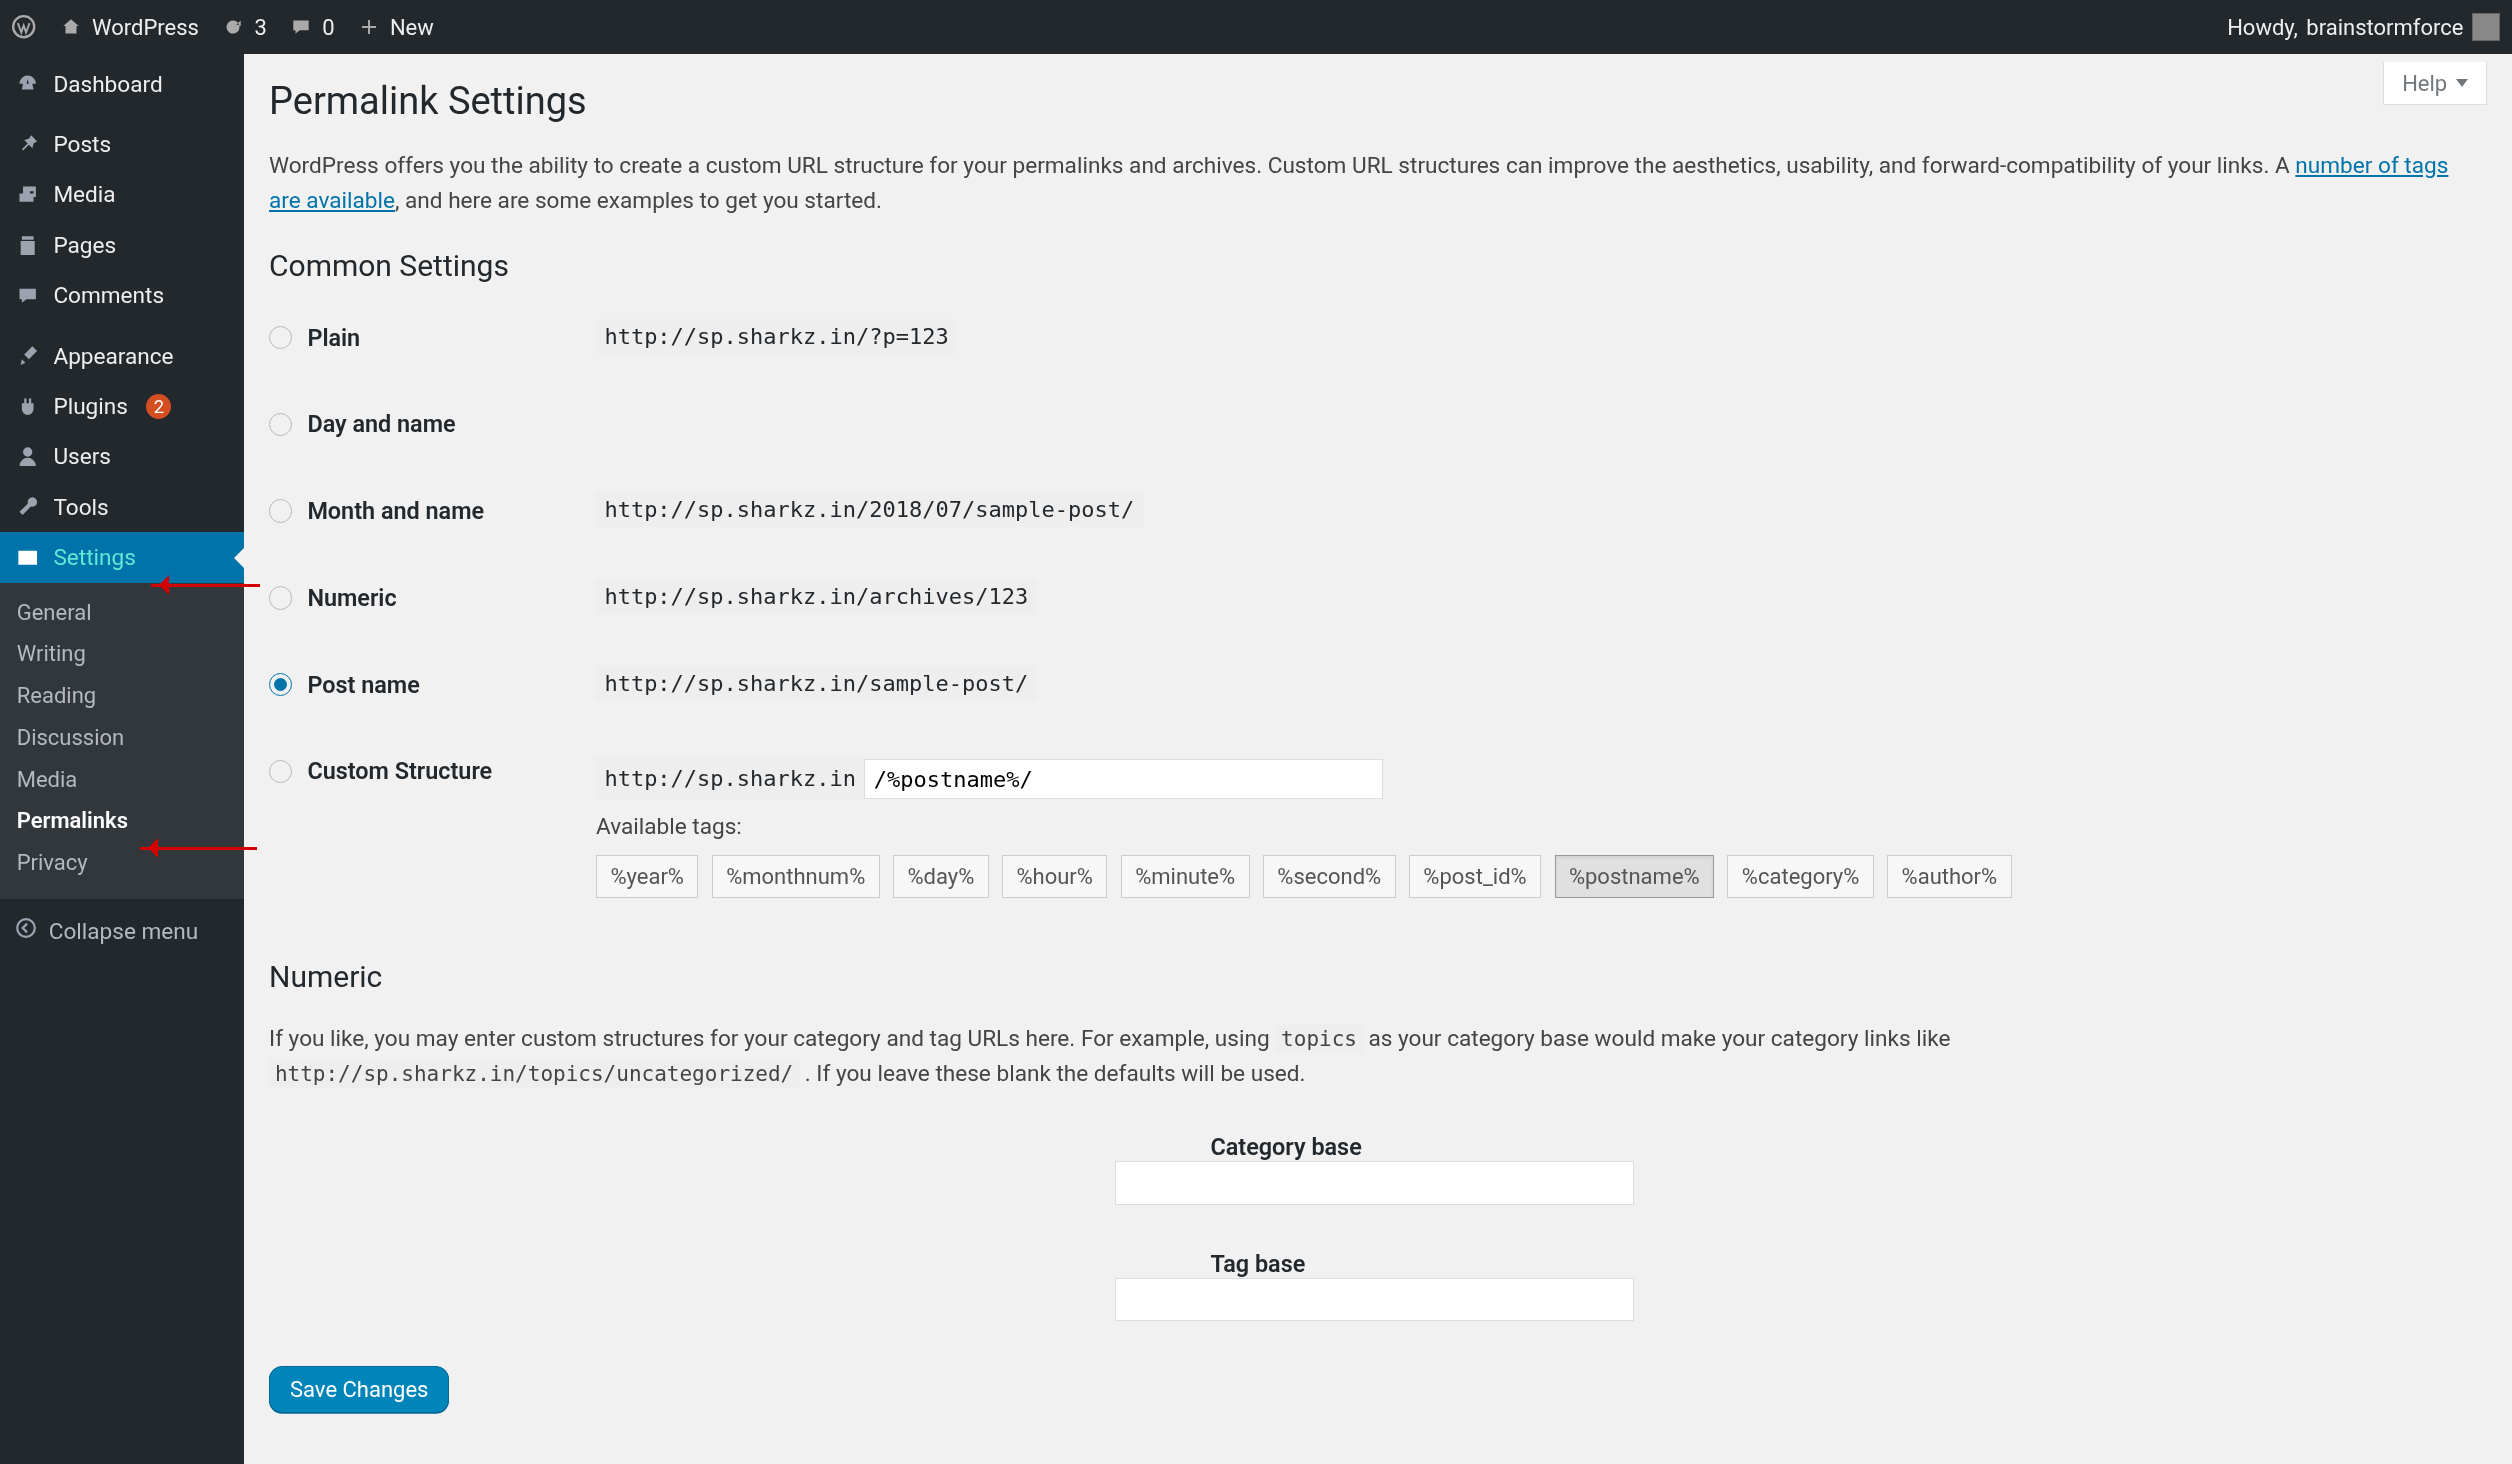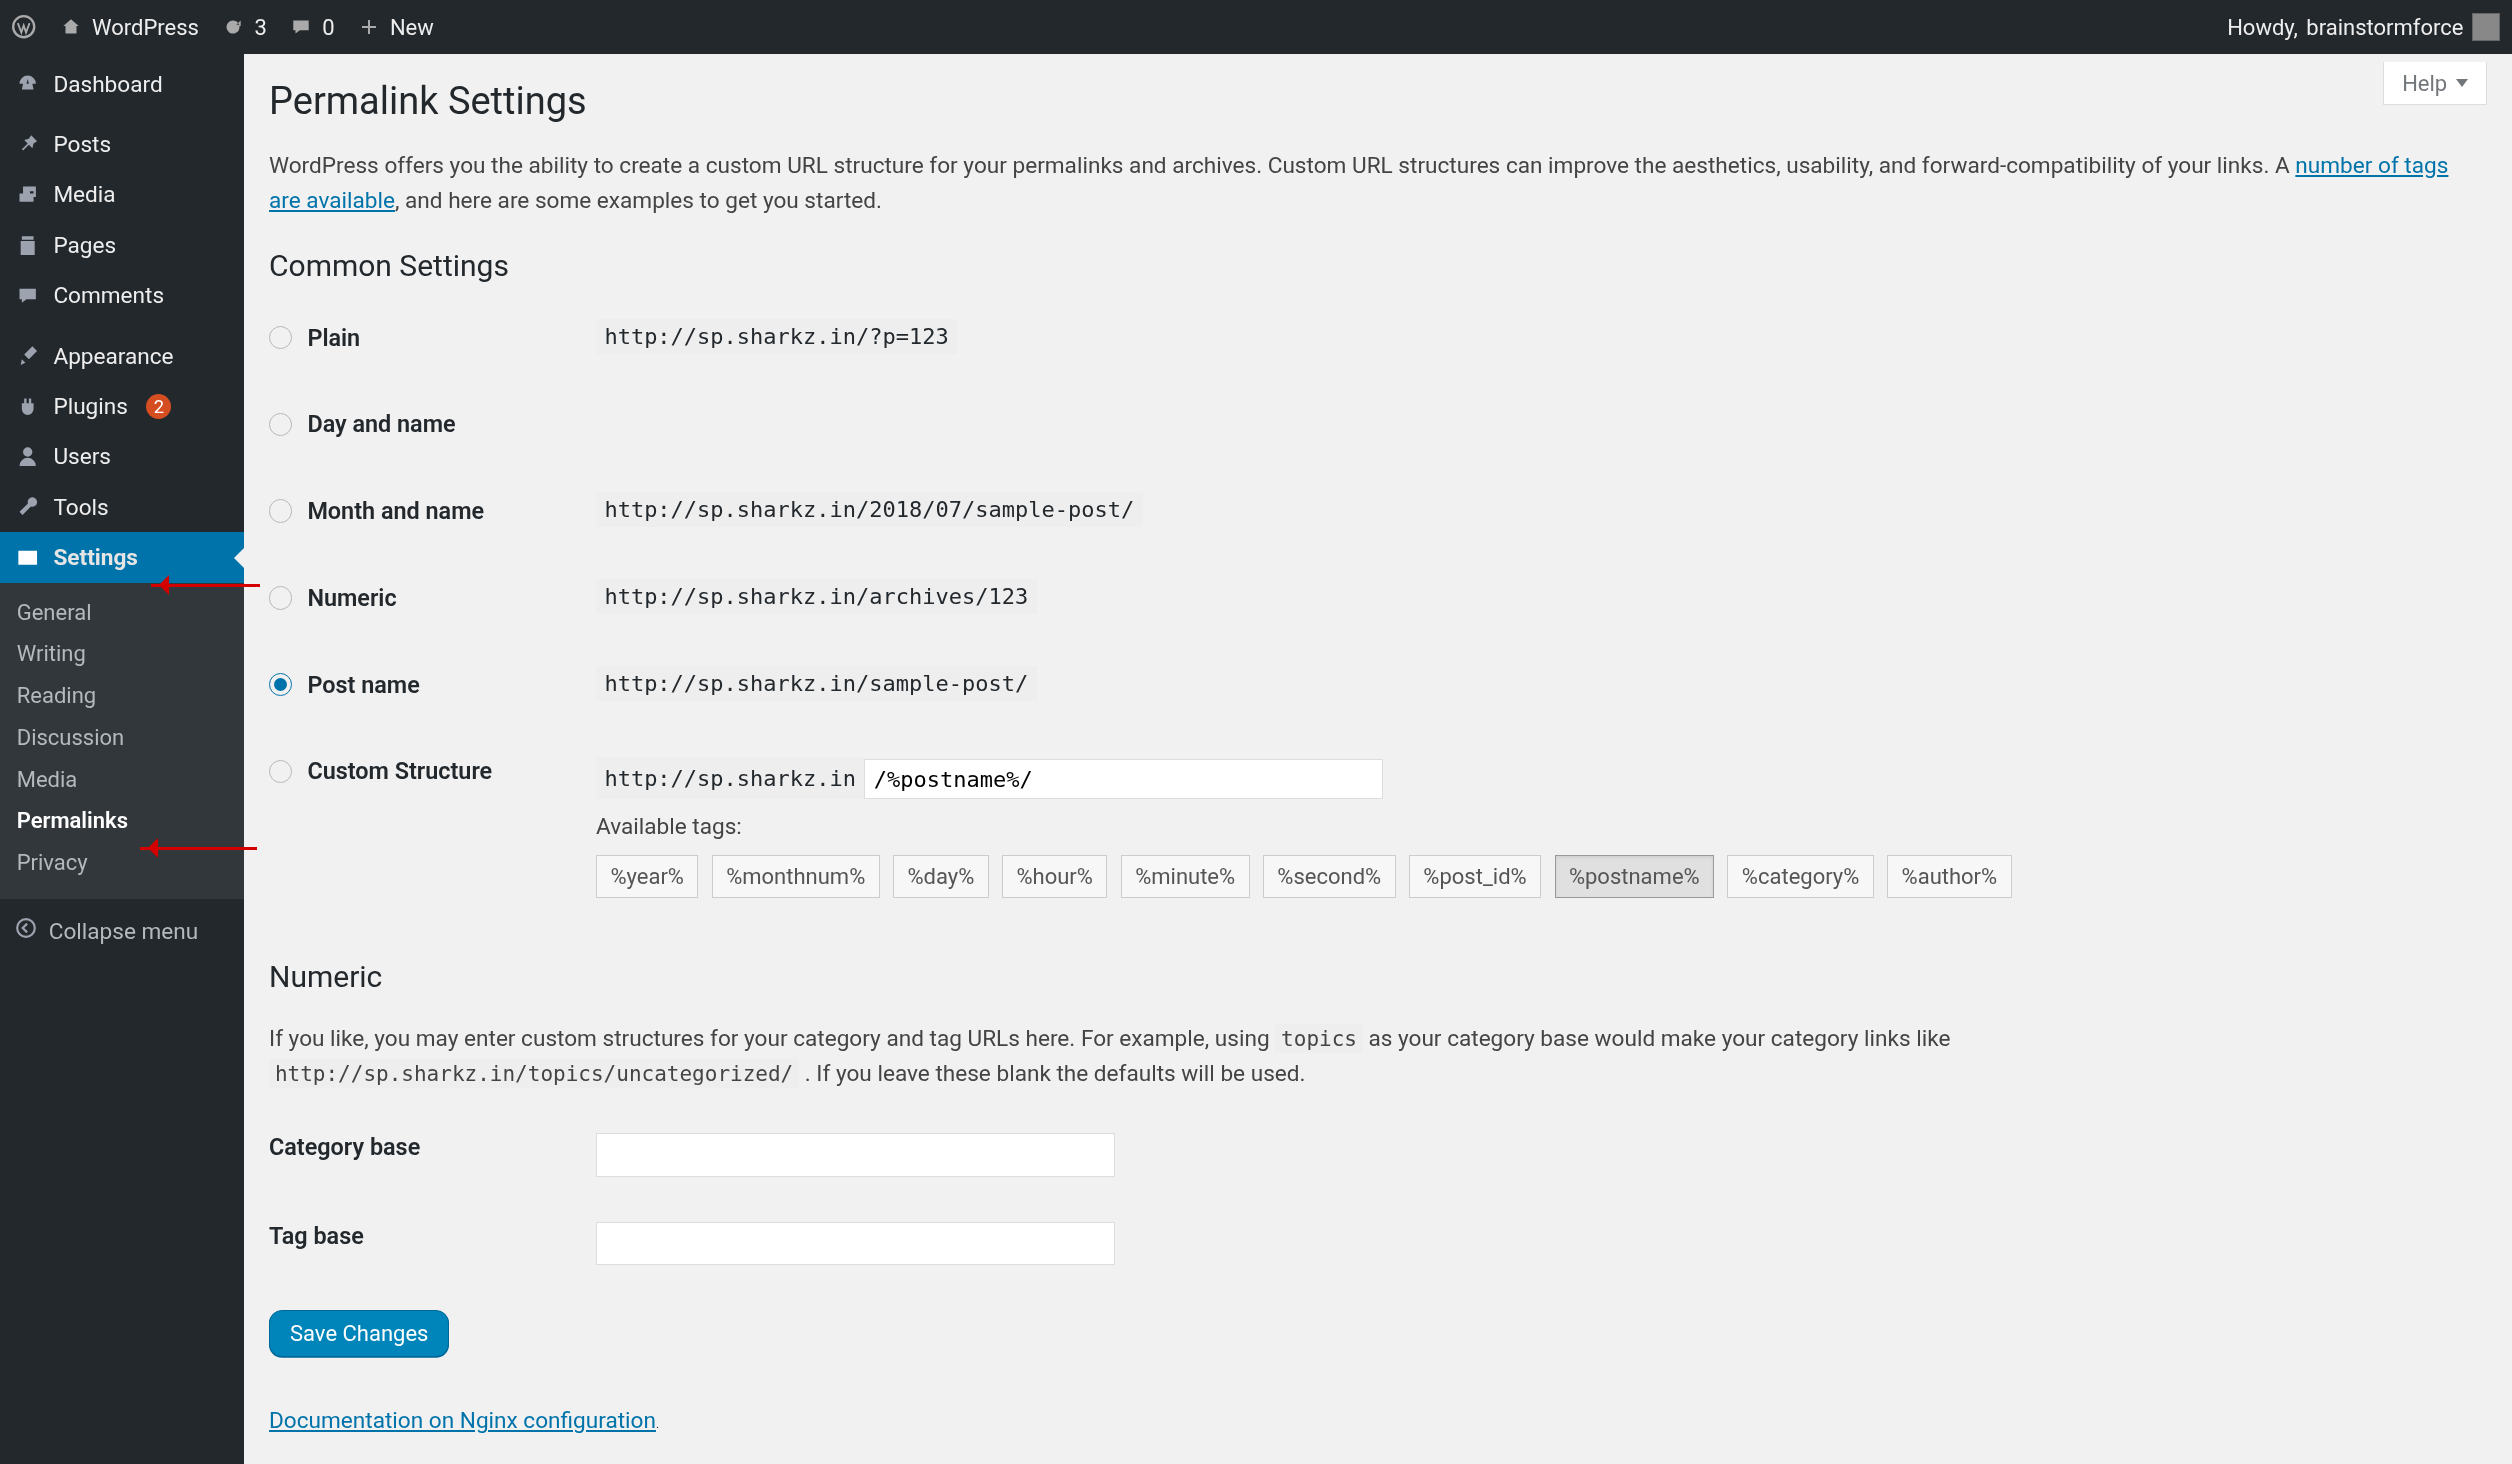--- a/index.html
+++ b/index.html
@@ -72,21 +72,21 @@
   .custom-line input[type=text]{font-family:Menlo,Monaco,Consolas,monospace;font-size:22px;padding:6.7px 8.4px;border:0.8px solid #ddd;background:#fff;width:519px;}
   .setting-row.extra-gap{margin-bottom:32px;}
   .available-label{font-size:22.6px;color:#444;margin:13.4px 0 15px;}
   .tags{display:flex;gap:13.4px;flex-wrap:wrap;}
   .tag-btn{background:#f7f7f7;border:0.8px solid var(--tag-border);padding:8.4px 13.4px;font-size:22px;color:#555;cursor:pointer;}
   .tag-btn.active{background:var(--tag-active-bg);border-color:var(--tag-active-border);box-shadow:inset 0 1.7px 3.3px rgba(0,0,0,.08);}
 
   .opt-intro{font-size:22.6px;color:#444;line-height:1.55;margin:15px 0 42px;}
   .opt-intro code, .inline-code{font-family:Menlo,Monaco,Consolas,monospace;background:var(--mono-bg);padding:2.5px 5.9px;font-size:21px;}
 
-  .text-row{display:flex;margin-bottom:45px;}
+  .text-row{display:flex;align-items:center;margin-bottom:45px;flex-direction:column;}
   .text-row .tlabel{width:327px;font-size:23.4px;font-weight:600;}
   .text-row input[type=text]{font-size:22px;padding:8.4px 10px;border:0.8px solid #ddd;background:#fff;width:519px;}
 
   .save-btn{display:inline-block;background:var(--btn-blue);color:#fff;border:0.8px solid var(--btn-blue-border);padding:10px 20px;font-size:22px;cursor:pointer;border-radius:13px;box-shadow:0 0.8px 0 var(--btn-blue-border);}
 
   .doc-link{display:inline-block;margin-top:50px;color:var(--link);text-decoration:underline;font-size:22.6px;}
 
   
   .arrow{position:absolute;height:2.5px;background:#d40000;}
   .arrow::before{content:"";position:absolute;left:-1.7px;top:50%;transform:translateY(-50%);border:10px solid transparent;border-right-color:#d40000;}
@@ -224,21 +224,21 @@
             </svg>
           </span>
         <span class="label">Tools</span>
       </div>
       <div class="menu-item active">
         <span class="micon">
             <svg viewBox="0 0 20 20" width="23.4" height="23.4" fill="#fff">
               <path d="M3 5h14v2H3zm0 4h14v2H3zm0 4h14v2H3zM6 4v4M14 8v4M8 12v4" stroke="#fff" stroke-width="2"></path>
             </svg>
           </span>
-        <span class="label" style="color:#e5e5e5;font-weight:bold;">Settings</span>
+        <span class="label" style="color:#5eead4;">Settings</span>
       </div>
       <div class="submenu">
         <div class="sub-item">General</div>
         <div class="sub-item">Writing</div>
         <div class="sub-item">Reading</div>
         <div class="sub-item">Discussion</div>
         <div class="sub-item">Media</div>
         <div class="sub-item current">Permalinks</div>
         <div class="sub-item">Privacy</div>
       </div>

